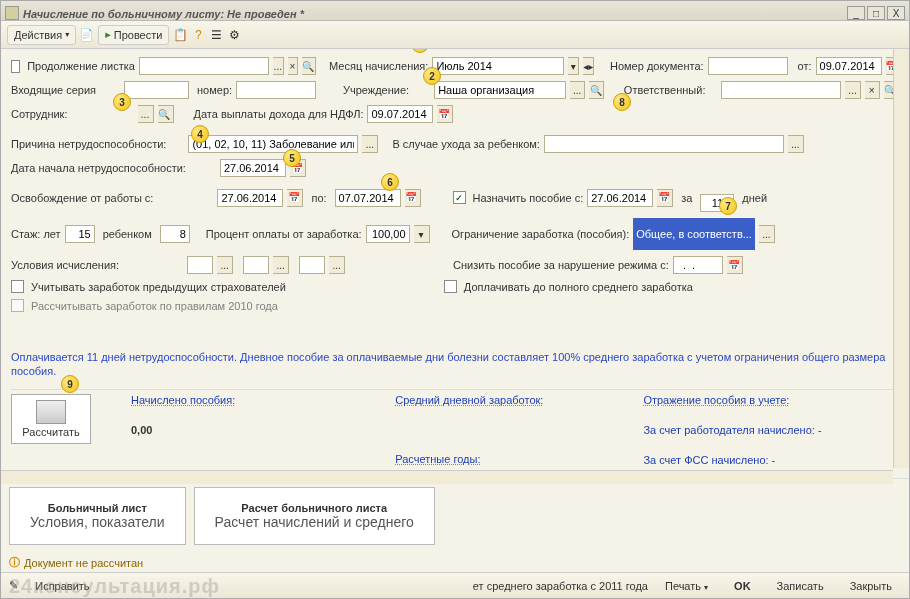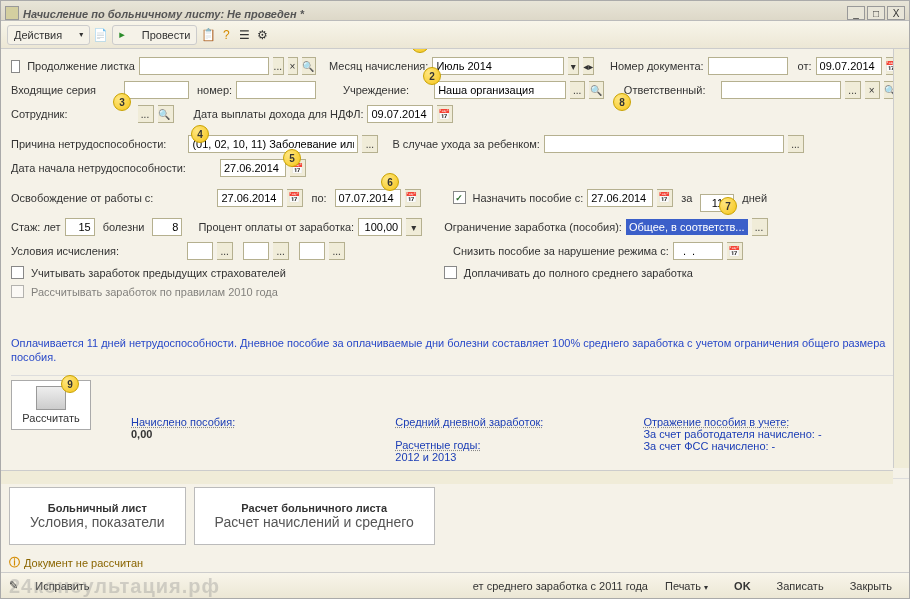--- a/index.html
+++ b/index.html
@@ -3,36 +3,36 @@
 <meta charset="utf-8">
 <style>
 * { box-sizing: border-box; margin: 0; padding: 0; }
 body { font-family: Arial, sans-serif; font-size: 11px; background: #f5f2e8; color: #333; }
 .window { width: 910px; height: 599px; background: #f5f2e8; border: 1px solid #aaa; position: relative; display: flex; flex-direction: column; }
 .titlebar { background: linear-gradient(#e8e5d8,#ddd8c8); height: 20px; display: flex; align-items: flex-end; padding: 0 4px; border-bottom: 1px solid #bbb; }
 .titlebar-icon { width: 14px; height: 14px; background: #d4cfa0; border: 1px solid #999; margin-right: 4px; }
 .titlebar-text { flex: 1; font-weight: bold; font-style: italic; color: #555; }
 .win-btn { width: 18px; height: 14px; background: #e8e5d8; border: 1px solid #999; margin-left: 2px; display: flex; align-items: center; justify-content: center; font-size: 10px; cursor: pointer; }
 .toolbar { background: linear-gradient(#f8f5ea,#ece7d5); height: 28px; display: flex; align-items: center; padding: 0 6px; border-bottom: 1px solid #ccc; gap: 4px; }
-.tb-btn { height: 20px; padding: 0 6px; background: #f5f2e8; border: 1px solid #ccc; border-radius: 3px; display: flex; align-items: center; gap: 17px; cursor: pointer; font-size: 11px; }
+.tb-btn { height: 20px; padding: 0 6px; background: #f5f2e8; border: 1px solid #ccc; border-radius: 3px; display: flex; align-items: center; gap: 3px; cursor: pointer; font-size: 11px; }
 .tb-icon { width: 14px; height: 14px; display: flex; align-items: center; justify-content: center; font-size: 12px; cursor: pointer; }
 .dropdown-arrow { font-size: 8px; }
 .content { flex: 1; padding: 8px 10px 0 10px; overflow: hidden; position: relative; }
 .row { display: flex; align-items: center; margin-bottom: 6px; gap: 4px; flex-wrap: nowrap; }
 .label { color: #333; white-space: nowrap; }
 .input { background: #fff; border: 1px solid #b5b08f; height: 18px; padding: 0 3px; font-size: 11px; }
 .input-btn { width: 16px; height: 18px; background: #f0ecd8; border: 1px solid #b5b08f; border-left: none; display: flex; align-items: center; justify-content: center; font-size: 10px; cursor: pointer; }
 .checkbox { width: 13px; height: 13px; background: #fff; border: 1px solid #888; display: inline-flex; align-items: center; justify-content: center; font-size: 9px; cursor: pointer; margin-right: 3px; }
 .checkbox.checked::after { content: "✓"; color: #2a6b2a; font-weight: bold; }
 .badge { width: 18px; height: 18px; border-radius: 50%; background: radial-gradient(circle at 30% 30%, #ffe680, #f5c518); border: 1px solid #c9a200; display: flex; align-items: center; justify-content: center; font-weight: bold; font-size: 10px; color: #333; position: absolute; z-index: 5; }
 .info-text { color: #2848c8; font-size: 11px; margin: 8px 0 10px 0; line-height: 1.3; }
 .summary { display: flex; gap: 40px; padding-top: 4px; border-top: 1px solid #ddd; }
 .calc-btn { width: 80px; height: 50px; background: #fff; border: 1px solid #aaa; display: flex; flex-direction: column; align-items: center; justify-content: center; gap: 2px; cursor: pointer; position: relative; }
 .calc-icon { width: 30px; height: 24px; background: linear-gradient(#eee,#ccc); border: 1px solid #999; }
-.summary-col { display: flex; flex-direction: column; gap: 0; font-size: 11px; margin-top: 36px; }
+.summary-col { display: flex; flex-direction: column; gap: 18px; font-size: 11px; }
 .summary-col .hdr { color: #1b3db5; text-decoration: underline dotted #888; }
 .tabs-area { display: flex; gap: 8px; padding: 8px; background: #f5f2e8; border-top: 1px solid #ddd; }
 .tab-card { background: #fff; border: 1px solid #bbb; padding: 14px 20px; text-align: center; cursor: pointer; }
 .tab-card .main { font-weight: bold; }
 .tab-card .sub { font-size: 14px; color: #555; }
 .status-row { padding: 2px 8px; font-size: 11px; color: #8a6500; display: flex; align-items: center; gap: 4px; }
 .bottom-bar { height: 26px; border-top: 1px solid #ccc; background: linear-gradient(#f8f5ea,#ece7d5); display: flex; align-items: center; padding: 0 8px; gap: 8px; }
 .bottom-bar .spacer { flex: 1; }
 .bottom-btn { padding: 2px 8px; cursor: pointer; border: 1px solid transparent; border-radius: 2px; }
 .watermark { position: absolute; bottom: 0; left: 8px; font-size: 20px; color: rgba(140,140,140,0.35); font-weight: bold; pointer-events: none; letter-spacing: 1px; }
@@ -163,29 +163,29 @@
       <input class="input" style="width: 66px;" value="27.06.2014">
       <span class="input-btn">📅</span>
       <span class="label" style="margin:0 4px">за</span>
       <input class="input" style="width: 34px; text-align: center; margin-top: 11px;" value="11">
       <span class="label" style="margin-left:4px">дней</span>
     </div>
 
     <div class="row">
       <span class="label">Стаж: лет</span>
       <input class="input" style="width: 30px; text-align: right;" value="15">
-      <span class="label" style="margin:0 4px">болезни</span>
+      <span class="label" style="margin:0 4px">ребенком</span>
       <input class="input" style="width: 30px; text-align: right;" value="8">
       <span style="width:8px"></span>
       <span class="label">Процент оплаты от заработка:</span>
       <input class="input" style="width: 44px; text-align: right;" value="100,00">
       <span class="input-btn">▾</span>
       <span style="width:14px"></span>
       <span class="label">Ограничение заработка (пособия):</span>
-      <span class="highlight" style="height:16px;display:inline-flex;align-items:center">Общее, в соответств...</span>
+      <span class="highlight" style="height:32px;display:inline-flex;align-items:center">Общее, в соответств...</span>
       <span class="input-btn">...</span>
     </div>
 
     <div class="row">
       <span class="label">Условия исчисления:</span>
       <input class="input" style="width: 26px; margin-left: 64px;">
       <span class="input-btn">...</span>
       <input class="input" style="width: 26px; margin-left: 6px;">
       <span class="input-btn">...</span>
       <input class="input" style="width: 26px; margin-left: 6px;">

